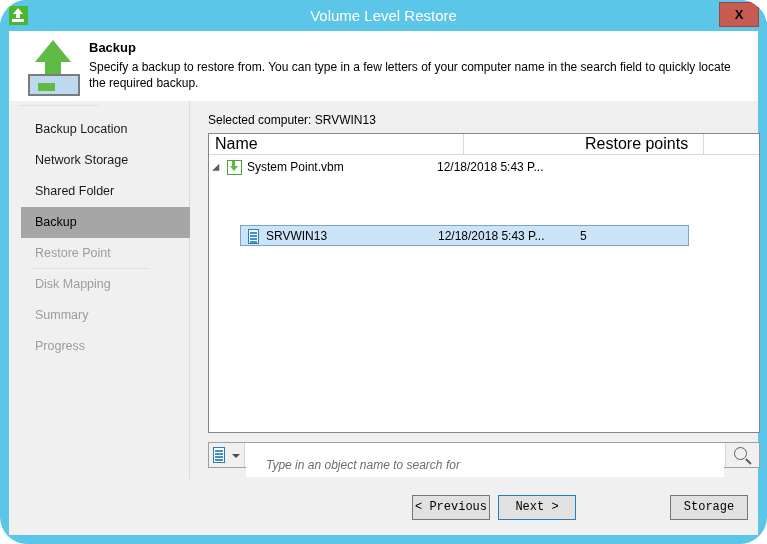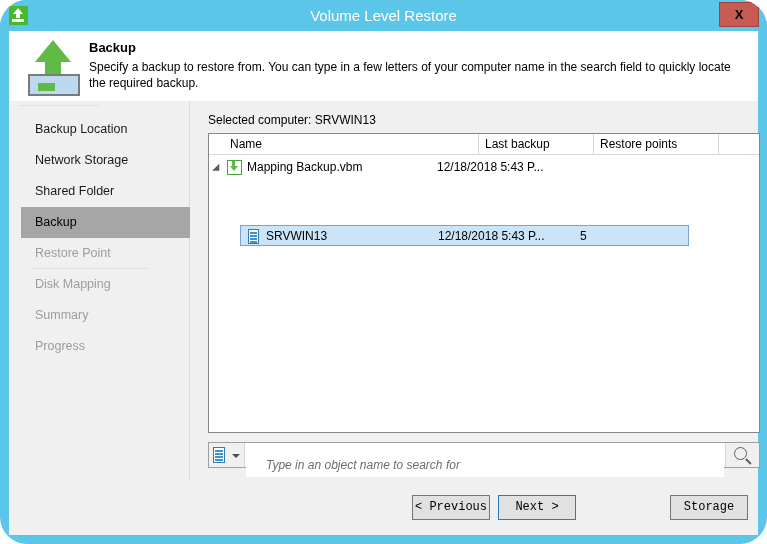--- a/index.html
+++ b/index.html
@@ -234,29 +234,28 @@
     height: 21px;
     background: #ffffff;
     border-bottom: 1px solid #d9d9d9;
     box-sizing: border-box;
   }
   .th {
     position: absolute;
     top: 0;
     height: 20px;
     line-height: 20px;
-    font-size: 12px;
+    font-size: 16px;
     color: #000000;
     padding-left: 6px;
     border-right: 1px solid #d9d9d9;
     box-sizing: border-box;
     cursor: pointer;
     white-space: nowrap;
     overflow: hidden;
-    margin-left: 15px;
   }
   .th-name    { left: 0px;   width: 255px; }
   .th-last    { left: 255px; width: 115px; }
   .th-points  { left: 370px; width: 125px; }
   .th-blank   { left: 495px; width: 55px; border-right: none; }
 
   .tree-body {
     position: relative;
     height: 277px;
   }
@@ -518,34 +517,33 @@
       </div>
 
       <div class="main">
 
         <div class="selected-computer">Selected computer: SRVWIN13</div>
 
         <div class="tree-panel">
 
           <div class="tree-header">
             <div class="th th-name">Name</div>
-            <div class="th th-last">Last backup</div>
             <div class="th th-points">Restore points</div>
             <div class="th th-blank"></div>
           </div>
 
           <div class="tree-body">
 
             <div class="tree-row" style="top:2px;">
               <div class="expander"></div>
               <div class="icon-vbm">
                 <div class="dn-stem"></div>
                 <div class="dn-head"></div>
               </div>
-              <div class="cell-name" style="left:38px;">Mapping Backup.vbm</div>
+              <div class="cell-name" style="left:38px;">System Point.vbm</div>
               <div class="cell-last" style="left:228px;">12/18/2018 5:43 P...</div>
               <div class="cell-points" style="left:370px;"></div>
             </div>
 
             <div class="tree-row selected" style="top:22px;">
               <div class="icon-server">
                 <i style="top:2px;"></i>
                   <i style="top:5px;"></i>
                   <i style="top:8px;"></i>
                   <i style="top:11px;"></i>

